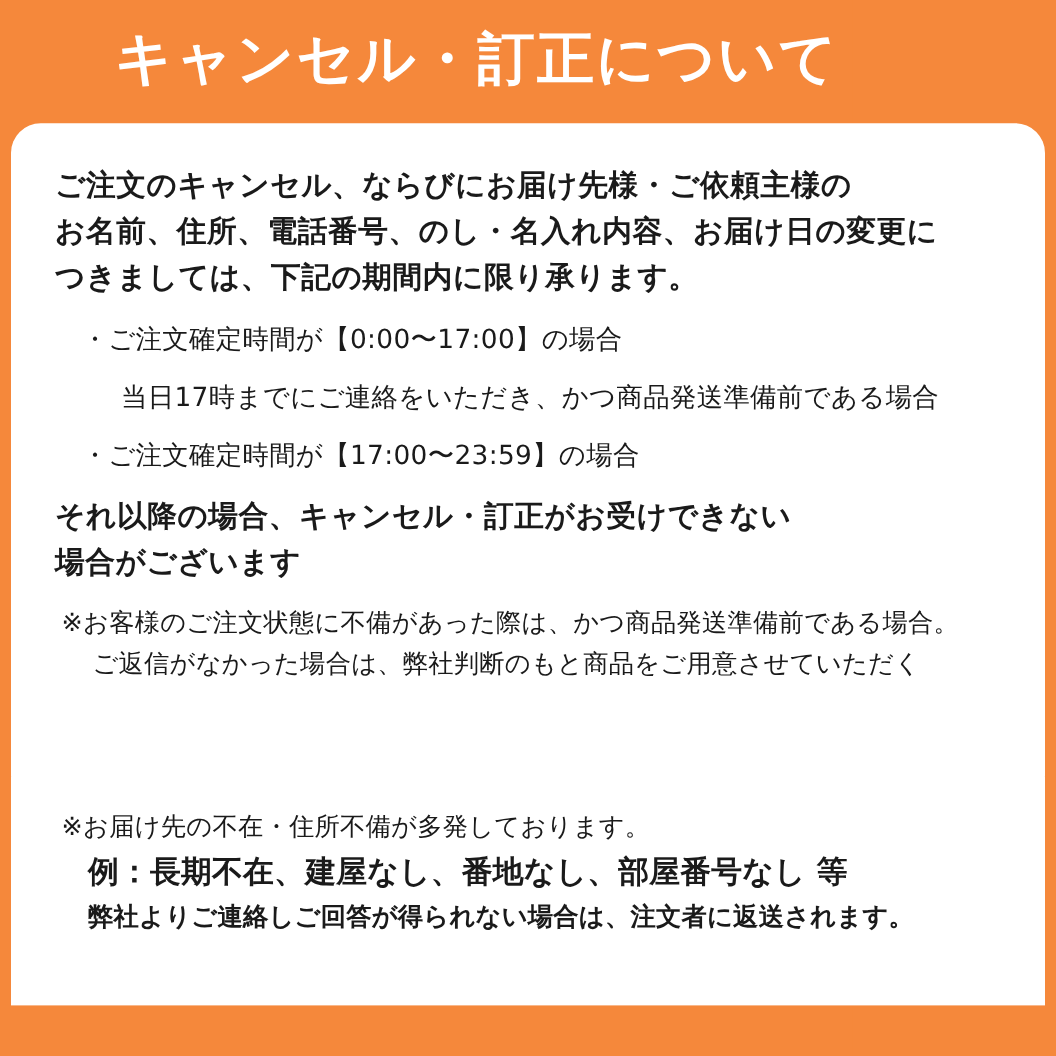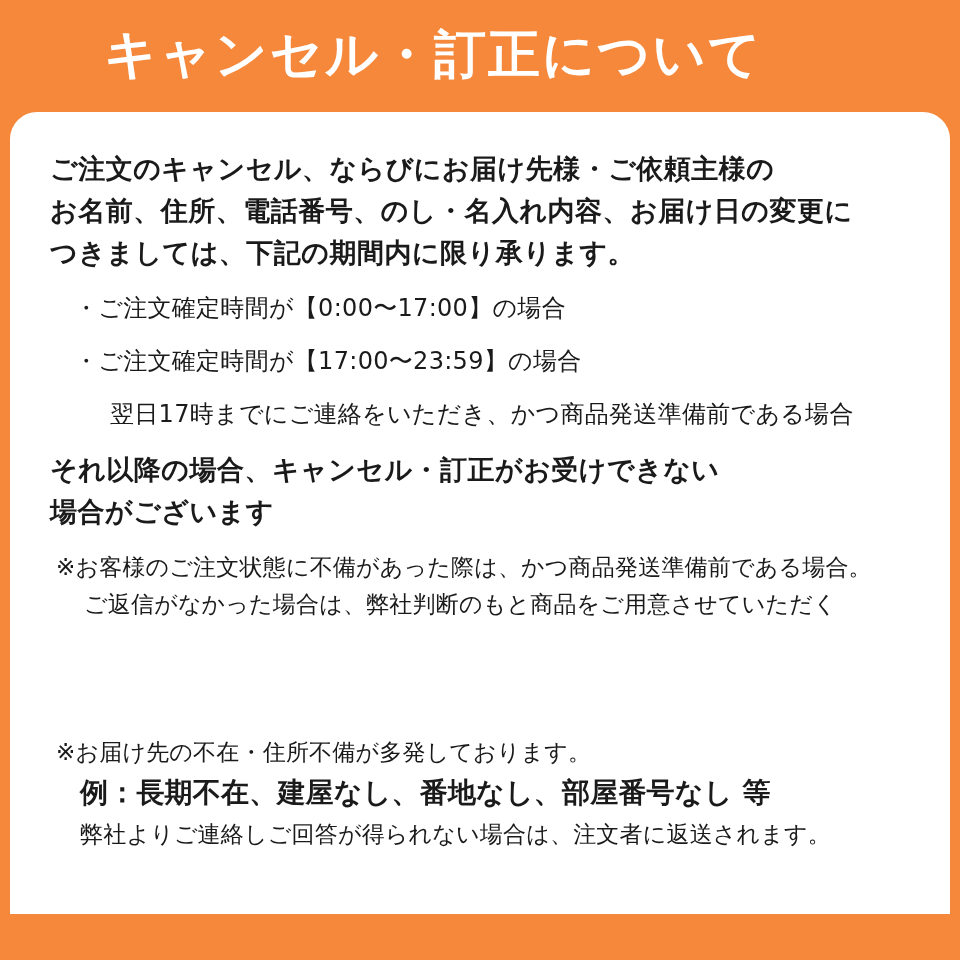--- a/index.html
+++ b/index.html
@@ -105,45 +105,46 @@
     margin: 0;
     padding-left: 6px;
   }
   .bottom-line.strong {
     font-weight: bold;
     font-size: 28px;
     padding-left: 30px;
   }
   .bottom-line.indent {
     padding-left: 30px;
+    font-weight: bold;
   }
 </style>
 </head>
 <body>
 
 <div class="page">
 
   <div class="header">
     <div class="header-title">キャンセル・訂正について</div>
   </div>
 
   <div class="panel panel-main">
     <p class="lead">
       <span>ご注文のキャンセル、ならびにお届け先様・ご依頼主様の</span><br>
       <span>お名前、住所、電話番号、のし・名入れ内容、お届け日の変更に</span><br>
       <span>つきましては、下記の期間内に限り承ります。</span>
     </p>
 
     <div class="bullet-block">
       <p class="bullet-line">・ご注文確定時間が【0:00〜17:00】の場合</p>
+      <p class="bullet-line sub">当日17時までにご連絡をいただき、かつ商品発送準備前である場合</p>
     </div>
 
     <div class="bullet-block">
       <p class="bullet-line">・ご注文確定時間が【17:00〜23:59】の場合</p>
-      <p class="bullet-line sub">翌日17時までにご連絡をいただき、かつ商品発送準備前である場合</p>
     </div>
 
     <p class="emph">
       <span>それ以降の場合、キャンセル・訂正がお受けできない</span><br>
       <span>場合がございます</span>
     </p>
 
     <p class="note">※お客様のご注文状態に不備があった際は、かつ商品発送準備前である場合。</p>
     <p class="note indent">ご返信がなかった場合は、弊社判断のもと商品をご用意させていただく</p>
   </div>

